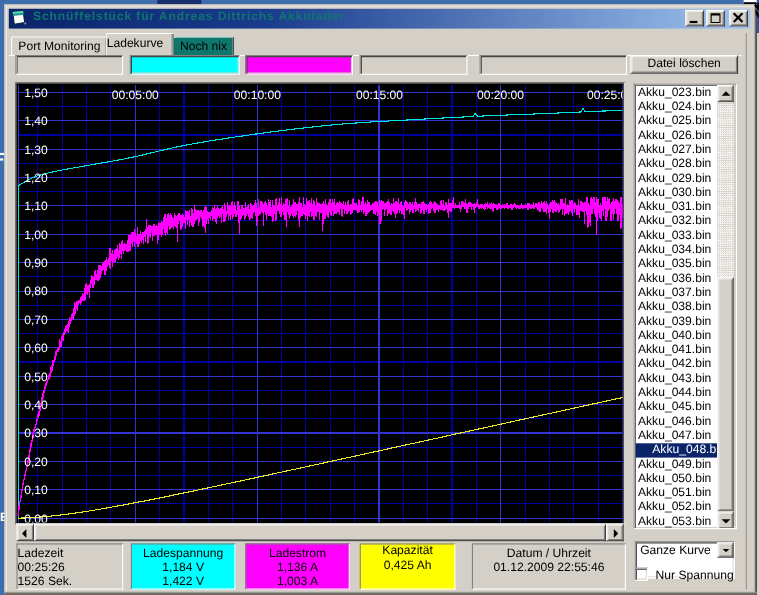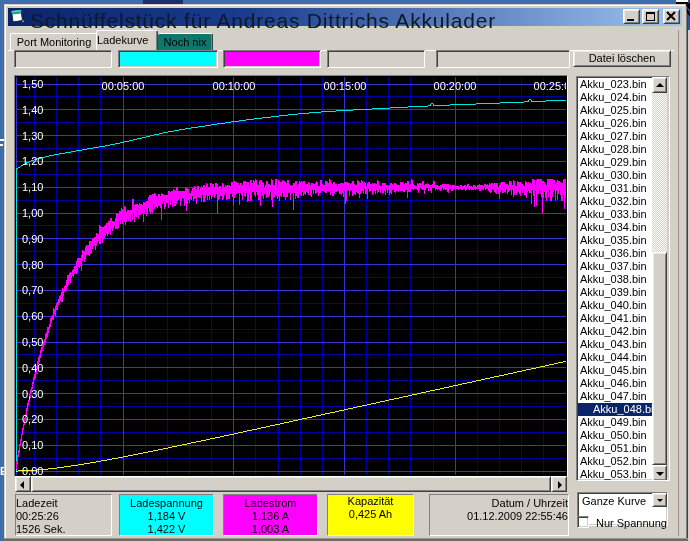--- a/index.html
+++ b/index.html
@@ -22,21 +22,21 @@
 
 <div class="abs" style="left:4px;top:4px;width:684px;height:537px;background:#D4D0C8;border-top:1px solid #D4D0C8;border-left:1px solid #D4D0C8;box-shadow:inset 1px 1px 0 #fff,inset -1px 0 0 #404040,inset -2px 0 0 #808080"></div>
 
 <div class="abs" style="left:8px;top:8px;width:674px;height:18px;background:linear-gradient(to right,#0A246A,#1A3C8E 35%,#A0C4F0)"></div>
 <svg class="abs" style="left:11px;top:10px" width="13" height="13" viewBox="0 0 13 13">
   <path d="M0.5 1 L10 0 L11.5 10.5 L2 12 Z" fill="#fff" stroke="#06233B" stroke-width="1"></path>
   <path d="M0.5 1 L10 0 L10.6 3.4 L1 4.6 Z" fill="#1E9C8C"></path>
   <path d="M0.5 1 L10 0 L10.2 1.6 L0.7 2.6 Z" fill="#63D6BD"></path>
   <circle cx="12" cy="11.3" r="1" fill="#8C9CAC"></circle>
 </svg>
-<div class="abs" style="left:30px;top:9px;color:#0f172a;font-size:21px;font-weight:normal;letter-spacing:0.8px">Schnüffelstück für Andreas Dittrichs Akkulader</div>
+<div class="abs" style="left:30px;top:9px;color:#0f766e;font-size:11px;font-weight:bold;letter-spacing:0.8px">Schnüffelstück für Andreas Dittrichs Akkulader</div>
 
 <div class="abs btn" style="left:623px;top:9px;width:17px;height:15px">
     <div class="abs" style="left:3px;top:9px;width:7px;height:2px;background:#000"></div>
   </div>
 <div class="abs btn" style="left:642px;top:9px;width:17px;height:15px">
     <div class="abs" style="left:3px;top:2px;width:9px;height:9px;border:1px solid #000;border-top:2px solid #000"></div>
   </div>
 <div class="abs btn" style="left:663px;top:9px;width:17px;height:15px"><svg width="15" height="13">
       <path d="M3 2 L11 10 M11 2 L3 10" stroke="#000" stroke-width="2"></path>
     </svg></div>
@@ -144,21 +144,21 @@
     <div class="abs btn" style="left:0;top:388px;width:15px;height:16px">
         <div class="abs" style="left:3px;top:6px;width:0;height:0;border:4px solid transparent;border-top-color:#000;border-bottom-width:0"></div>
       </div>
   </div>
 </div>
 
 <div class="abs sunk1" style="left:15px;top:494px;width:97px;height:42px;background:#D4D0C8;padding-top:2px;line-height:13px">Ladezeit<br>00:25:26<br>1526 Sek.</div>
 <div class="abs sunk1" style="left:119px;top:494px;width:95px;height:42px;background:#00FFFF;text-align:center;padding-top:2px;line-height:13px">Ladespannung<br>1,184 V<br>1,422 V</div>
 <div class="abs sunk1" style="left:223px;top:494px;width:95px;height:42px;background:#FF00FF;text-align:center;padding-top:2px;line-height:13px">Ladestrom<br>1,136 A<br>1,003 A</div>
 <div class="abs sunk1" style="left:327px;top:494px;width:87px;height:42px;background:#FFFF00;text-align:center;padding-top:0;line-height:13px">Kapazität<br>0,425 Ah</div>
-<div class="abs sunk1" style="left:429px;top:494px;width:140px;height:42px;background:#D4D0C8;text-align:right;padding-top:2px;line-height:13px">Datum / Uhrzeit<br>01.12.2009 22:55:46</div>
+<div class="abs sunk1" style="left:429px;top:494px;width:140px;height:42px;background:#D4D0C8;text-align:center;padding-top:2px;line-height:13px">Datum / Uhrzeit<br>01.12.2009 22:55:46</div>
 
 <div class="abs sunk" style="left:577px;top:492px;width:91px;height:34px;background:#fff">
   <div class="abs" style="left:4px;top:1px;line-height:14px">Ganze Kurve</div>
   <div class="abs btn" style="right:0;top:0;width:15px;height:14px">
       <div class="abs" style="left:4px;top:5px;width:0;height:0;border:3px solid transparent;border-top-color:#000;border-bottom-width:0"></div>
     </div>
 </div>
 
 <div class="abs sunk" style="left:577px;top:516px;width:12px;height:12px;background:#fff"></div>
 <div class="abs" style="left:596px;top:517px">Nur Spannung</div>

